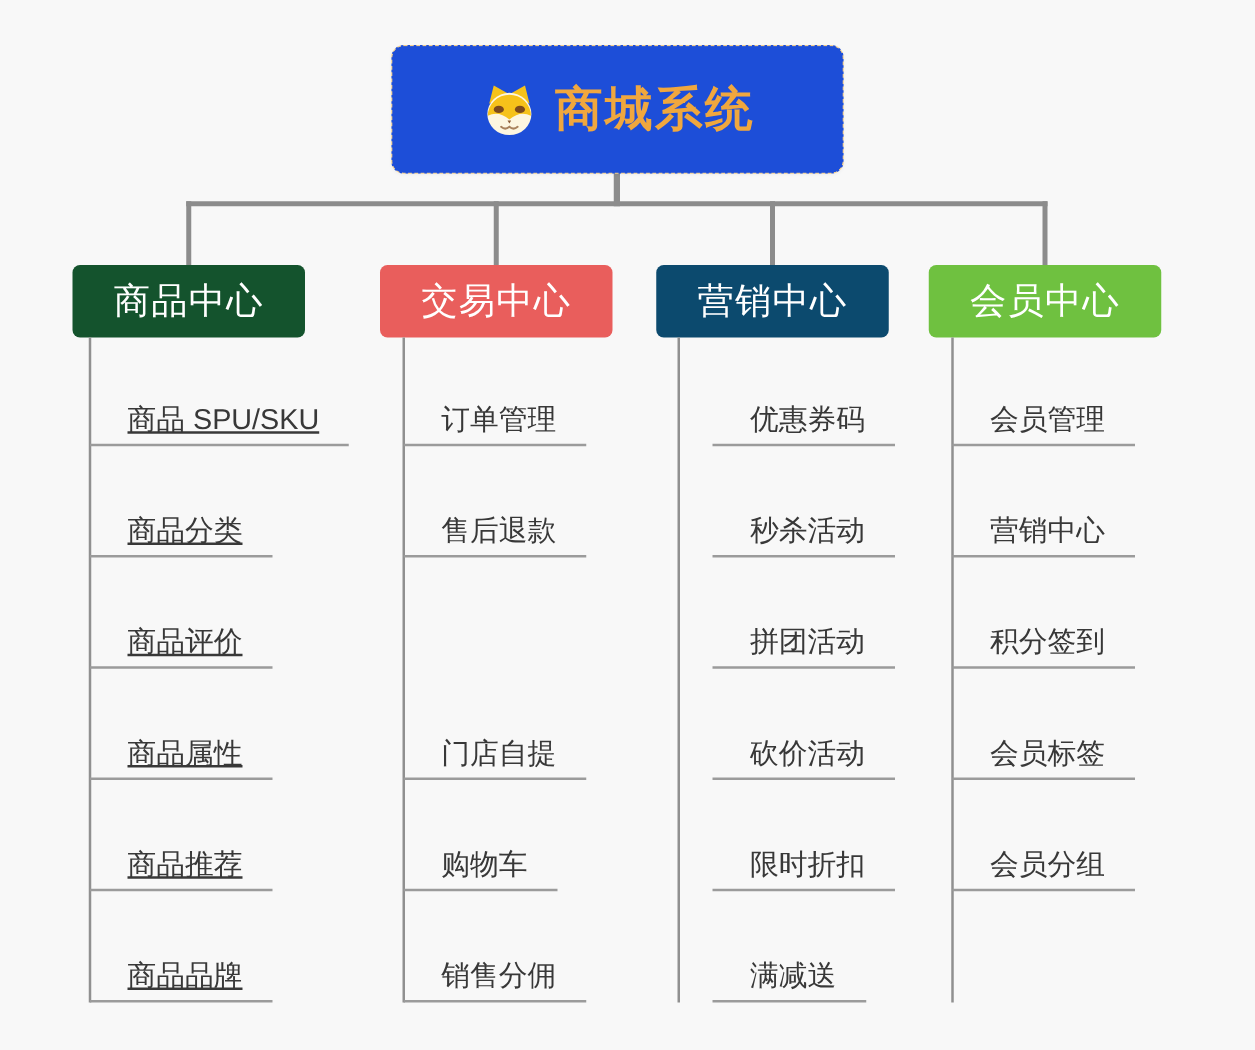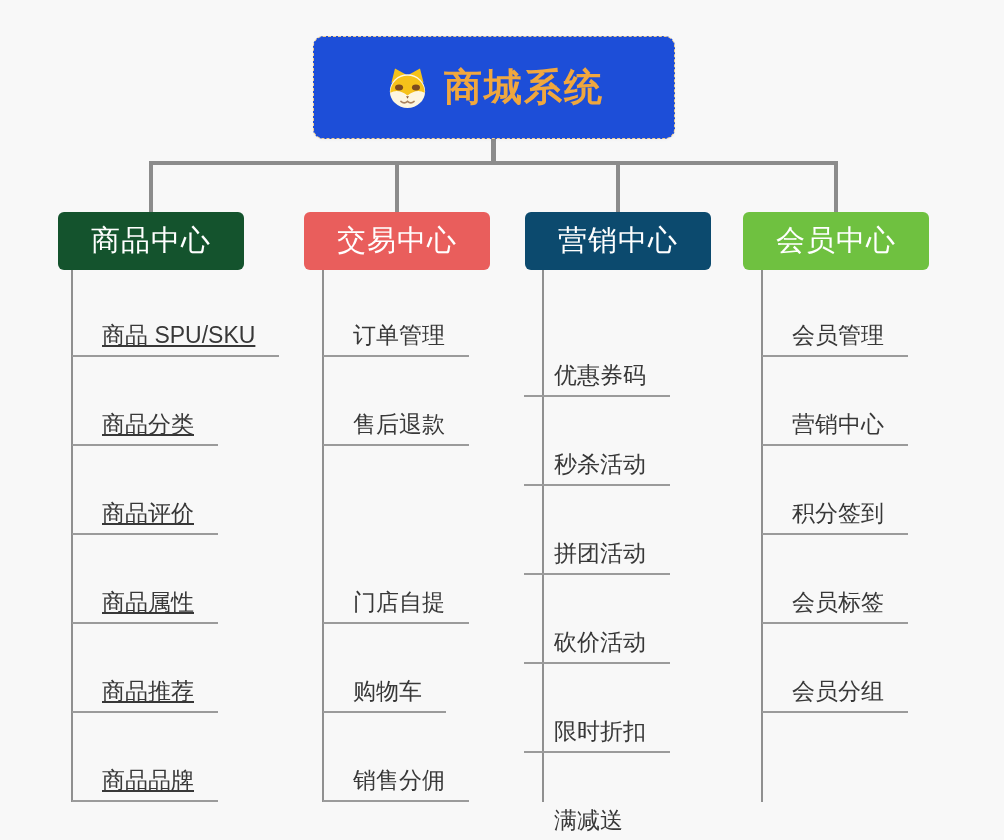--- a/index.html
+++ b/index.html
@@ -40,21 +40,21 @@
   .trunk{position:absolute;top:270px;height:532px;width:2px;background:#909090;}
   .trunk.t1{left:71px;} .trunk.t2{left:322px;} .trunk.t3{left:542px;} .trunk.t4{left:761px;}
 
   
   .leaf{
     position:absolute;white-space:nowrap;
     font-size:23px;color:#383838;line-height:28px;
     padding:0 24px 6px 30px;
     border-bottom:2px solid #9b9b9b;
   }
-  .leaf.c1{left:72px;text-decoration:underline;} .leaf.c2{left:323px;} .leaf.c3{left:524px;margin-top:40px;} .leaf.c4{left:762px;}
+  .leaf.c1{left:72px;text-decoration:underline;} .leaf.c2{left:323px;} .leaf.c3{left:570px;} .leaf.c4{left:762px;}
   .leaf.r1{top:321px;} .leaf.r2{top:410px;text-align:center;} .leaf.r3{top:499px;}
   .leaf.r4{top:588px;} .leaf.r5{top:677px;} .leaf.r6{top:766px;}
 </style>
 </head>
 <body>
 
 <div class="canvas">
 
   <div class="conn root-trunk"></div>
   <div class="conn h-bar"></div>

